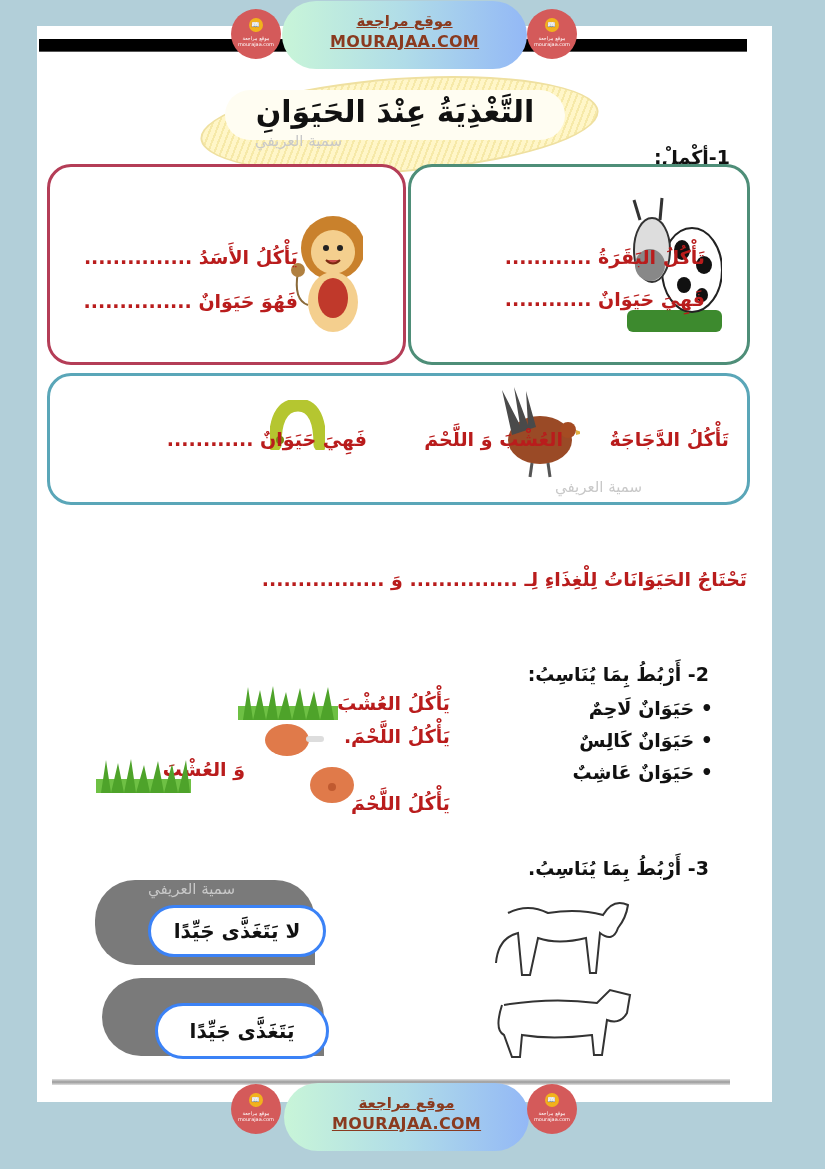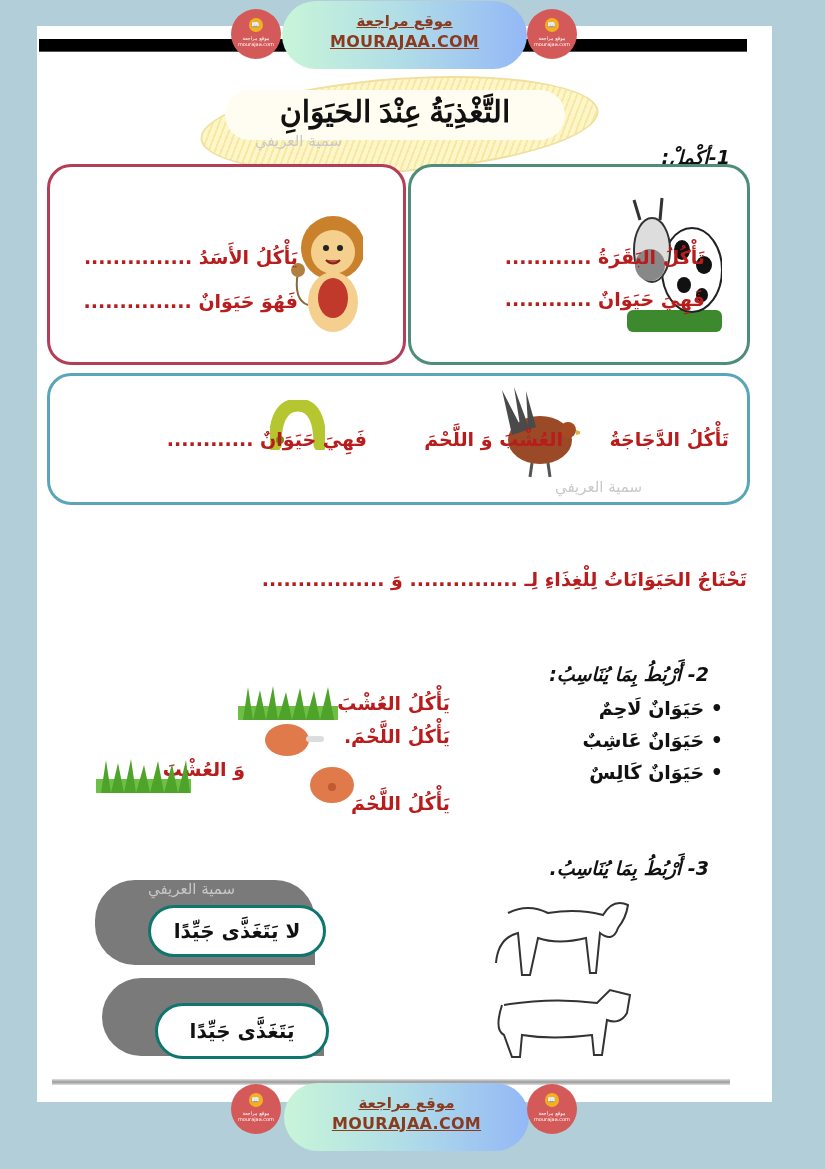--- a/index.html
+++ b/index.html
@@ -35,61 +35,61 @@
     background: #d45a5a; text-align: center; color: #fff;
   }
   .badge .book {
     width: 14px; height: 14px; border-radius: 50%; background: #f1b21d;
     margin: 9px auto 3px; font-size: 7px; line-height: 14px; color: #8a3a1f;
   }
   .badge .txt { font-size: 5px; line-height: 6px; }
 
   
   .title-wrap {
-    position: absolute; left: 200px; top: 60px; width: 395px; height: 108px; font-family: Liberation Serif, serif;
+    position: absolute; left: 200px; top: 60px; width: 395px; height: 108px;
   }
   .title-ribbon {
     position: absolute; left: 0; top: 18px; width: 395px; height: 90px;
     border-radius: 50% / 50%;
     background: repeating-linear-gradient(115deg, #fff6c8 0 4px, #f6e9a8 4px 6px);
     border: 2px solid #efe0a0;
     transform: rotate(-4deg);
   }
   .title-inner {
     position: absolute; left: 25px; top: 30px; width: 340px; height: 50px;
     background: #fffdf2; border-radius: 25px;
   }
   .title-text {
     position: absolute; left: 40px; top: 34px; width: 310px; text-align: center;
     font-size: 30px; font-weight: bold; color: #111; direction: rtl;
   }
   .watermark {
     position: absolute; color: #c8c8c8; font-size: 15px; direction: rtl; text-align: center;
   }
   .q-label {
-    position: absolute; direction: rtl; font-weight: bold; font-size: 19px; color: #111; font-style: italic;
+    position: absolute; direction: rtl; font-weight: bold; font-size: 19px; color: #111;
   }
   .box {
     position: absolute; border-radius: 24px; background: #fff;
   }
   .box-cow { left: 408px; top: 164px; width: 336px; height: 195px; border: 3px solid #4e8e78; }
   .box-lion { left: 47px; top: 164px; width: 353px; height: 195px; border: 3px solid #b43d57; }
   .box-hen { left: 47px; top: 373px; width: 697px; height: 126px; border: 3px solid #5aa6b8; }
   .line {
     position: absolute; direction: rtl; font-weight: bold; font-size: 19px; color: #b91c1c;
     white-space: nowrap;
   }
   .pic { position: absolute; }
   .dots { letter-spacing: 1px; }
   .bullet-list { position: absolute; direction: rtl; font-weight: bold; font-size: 19px; color: #111; }
   .pill-shadow {
     position: absolute; background: #7a7a7a; border-radius: 40px 40px 0 40px;
   }
   .pill {
-    position: absolute; border: 3px solid #0f766e; border-radius: 30px; background: #fff;
+    position: absolute; border: 3px solid #3b82f6; border-radius: 30px; background: #fff;
     text-align: center; font-weight: bold; font-size: 20px; direction: rtl; color: #111;
   }
 </style>
 </head>
 <body>
 
 <div class="page"></div>
 <div class="top-bar"></div>
 
 <div class="badge" style="left:231px;top:9px;">
@@ -181,24 +181,24 @@
 <div class="watermark" style="left:555px;top:478px;">سمية العريفي</div>
 
 <div class="line" style="right:78px;top:568px;margin-left:31px;">
   <span>تَحْتَاجُ الحَيَوَانَاتُ لِلْغِذَاءِ لِـ</span>
   <span class="dots">...............</span>
   <span>وَ</span>
   <span class="dots">.................</span>
 </div>
 
 <div class="q-label" style="right:116px;top:663px;">2-   أَرْبُطُ بِمَا يُنَاسِبُ:</div>
-<div class="bullet-list" style="right:102px;top:692px;line-height:32px;">
+<div class="bullet-list" style="right:112px;top:692px;line-height:32px;">
   <div>• <span>حَيَوَانٌ لَاحِمٌ</span></div>
+  <div>• <span>حَيَوَانٌ كَالِسٌ</span></div>
   <div>• <span>حَيَوَانٌ عَاشِبٌ</span></div>
-  <div>• <span>حَيَوَانٌ كَالِسٌ</span></div>
 </div>
 <div class="line" style="right:375px;top:692px;">يَأْكُلُ العُشْبَ</div>
 <div class="line" style="right:375px;top:725px;">يَأْكُلُ اللَّحْمَ.</div>
 <div class="line" style="right:375px;top:792px;">يَأْكُلُ اللَّحْمَ</div>
 <div class="line" style="right:580px;top:758px;">وَ العُشْبَ</div>
 <svg class="pic" style="left:238px;top:682px;" width="100" height="40">
   <rect x="0" y="24" width="100" height="14" fill="#6ec044"></rect>
   <path d="M5 38 L10 5 L15 38 L22 8 L28 38 L35 4 L40 38 L48 10 L54 38 L62 6 L68 38 L76 9 L82 38 L90 5 L96 38Z" fill="#4ea32a"></path>
 </svg>
 <svg class="pic" style="left:262px;top:722px;" width="65" height="36">

